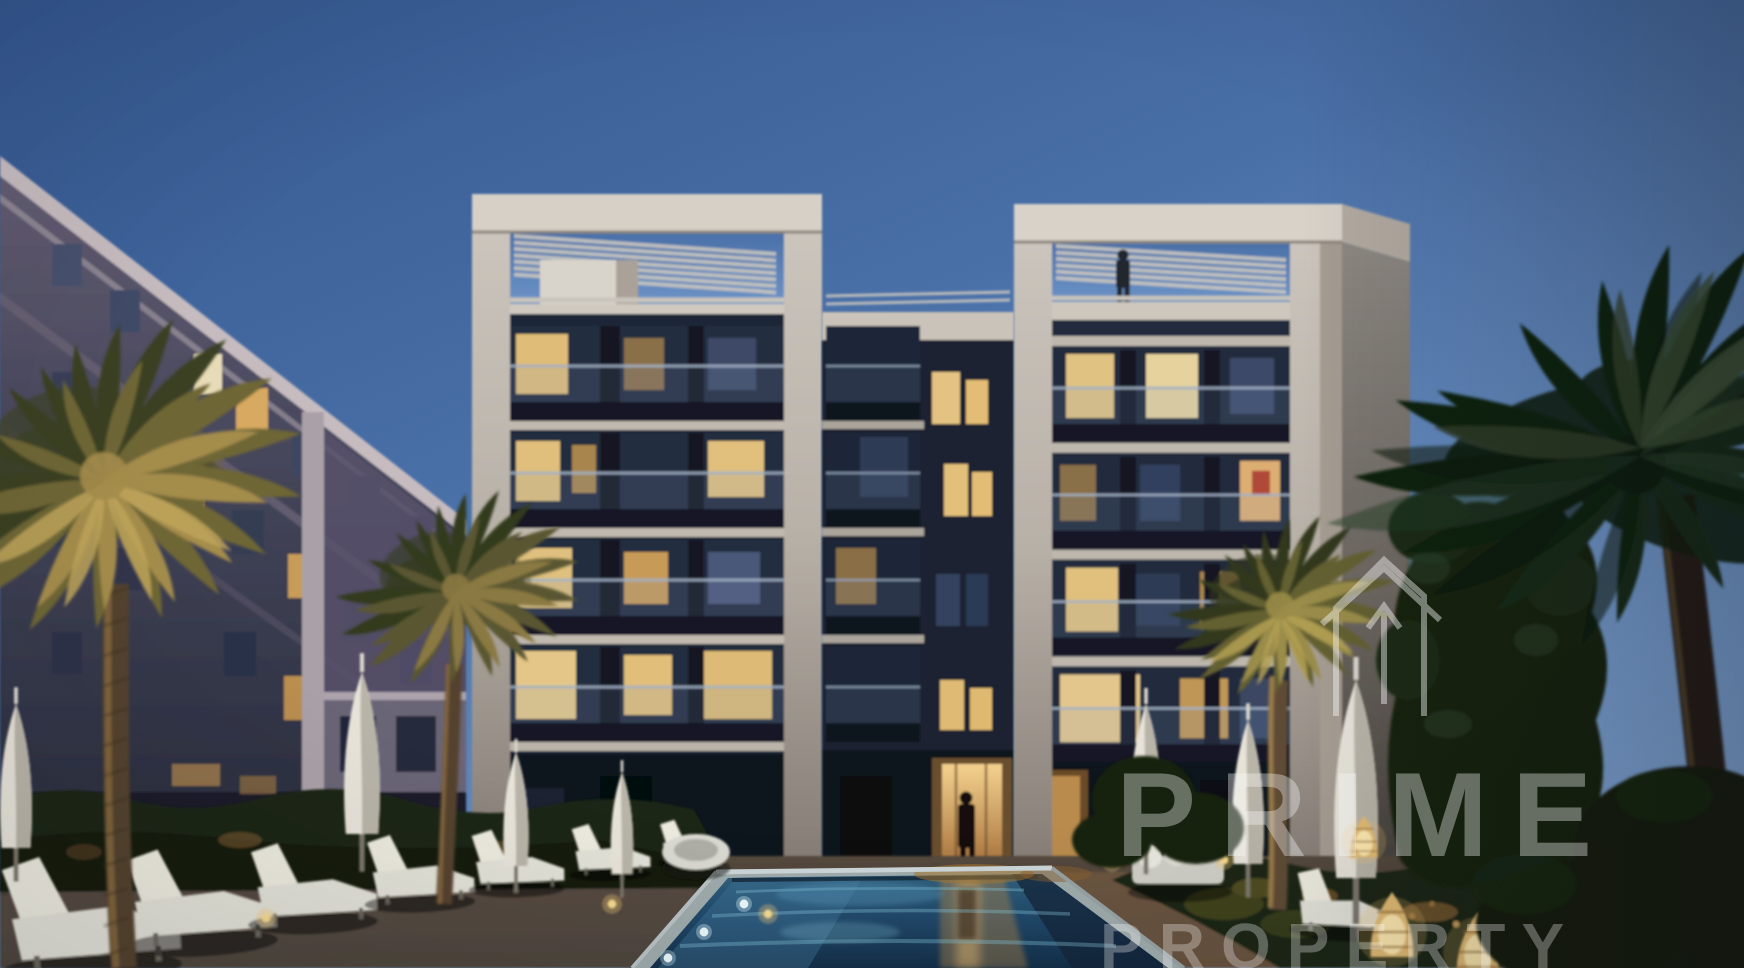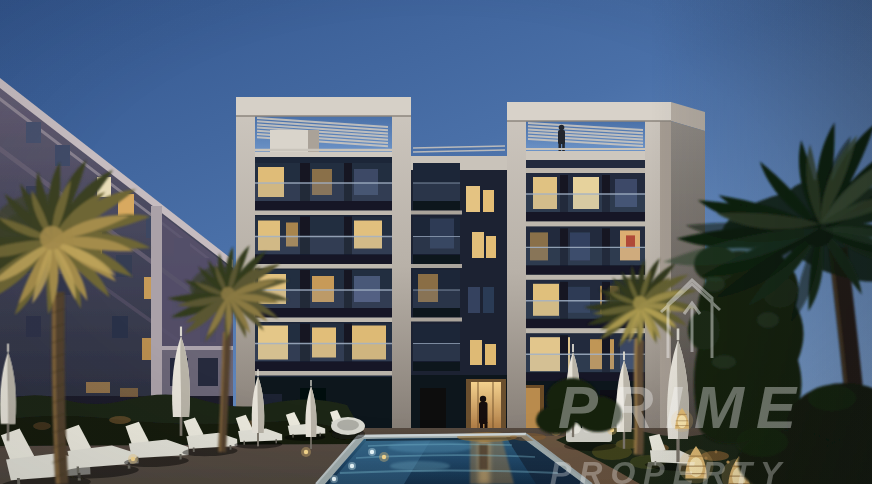--- a/index.html
+++ b/index.html
@@ -1,16 +1,16 @@
 <!DOCTYPE html>
 <html><head>
 <meta charset="utf-8">
 <style>
 html,body{margin:0;padding:0;background:#000;}
-#scene{width:872px;height:484px;overflow:hidden;position:relative;font-family:"Liberation Sans",sans-serif;font-style:italic;}
+#scene{width:872px;height:484px;overflow:hidden;position:relative;font-family:"Liberation Sans",sans-serif;}
 </style>
 </head>
 <body>
 <div id="scene">
 <svg width="872" height="484" viewBox="0 0 872 484" xmlns="http://www.w3.org/2000/svg">
 <defs>
 <linearGradient id="sky" x1="0" y1="0" x2="0.75" y2="1">
 <stop offset="0" stop-color="#33568e"></stop>
 <stop offset="0.45" stop-color="#4a70a8"></stop>
 <stop offset="1" stop-color="#85abdc"></stop>

